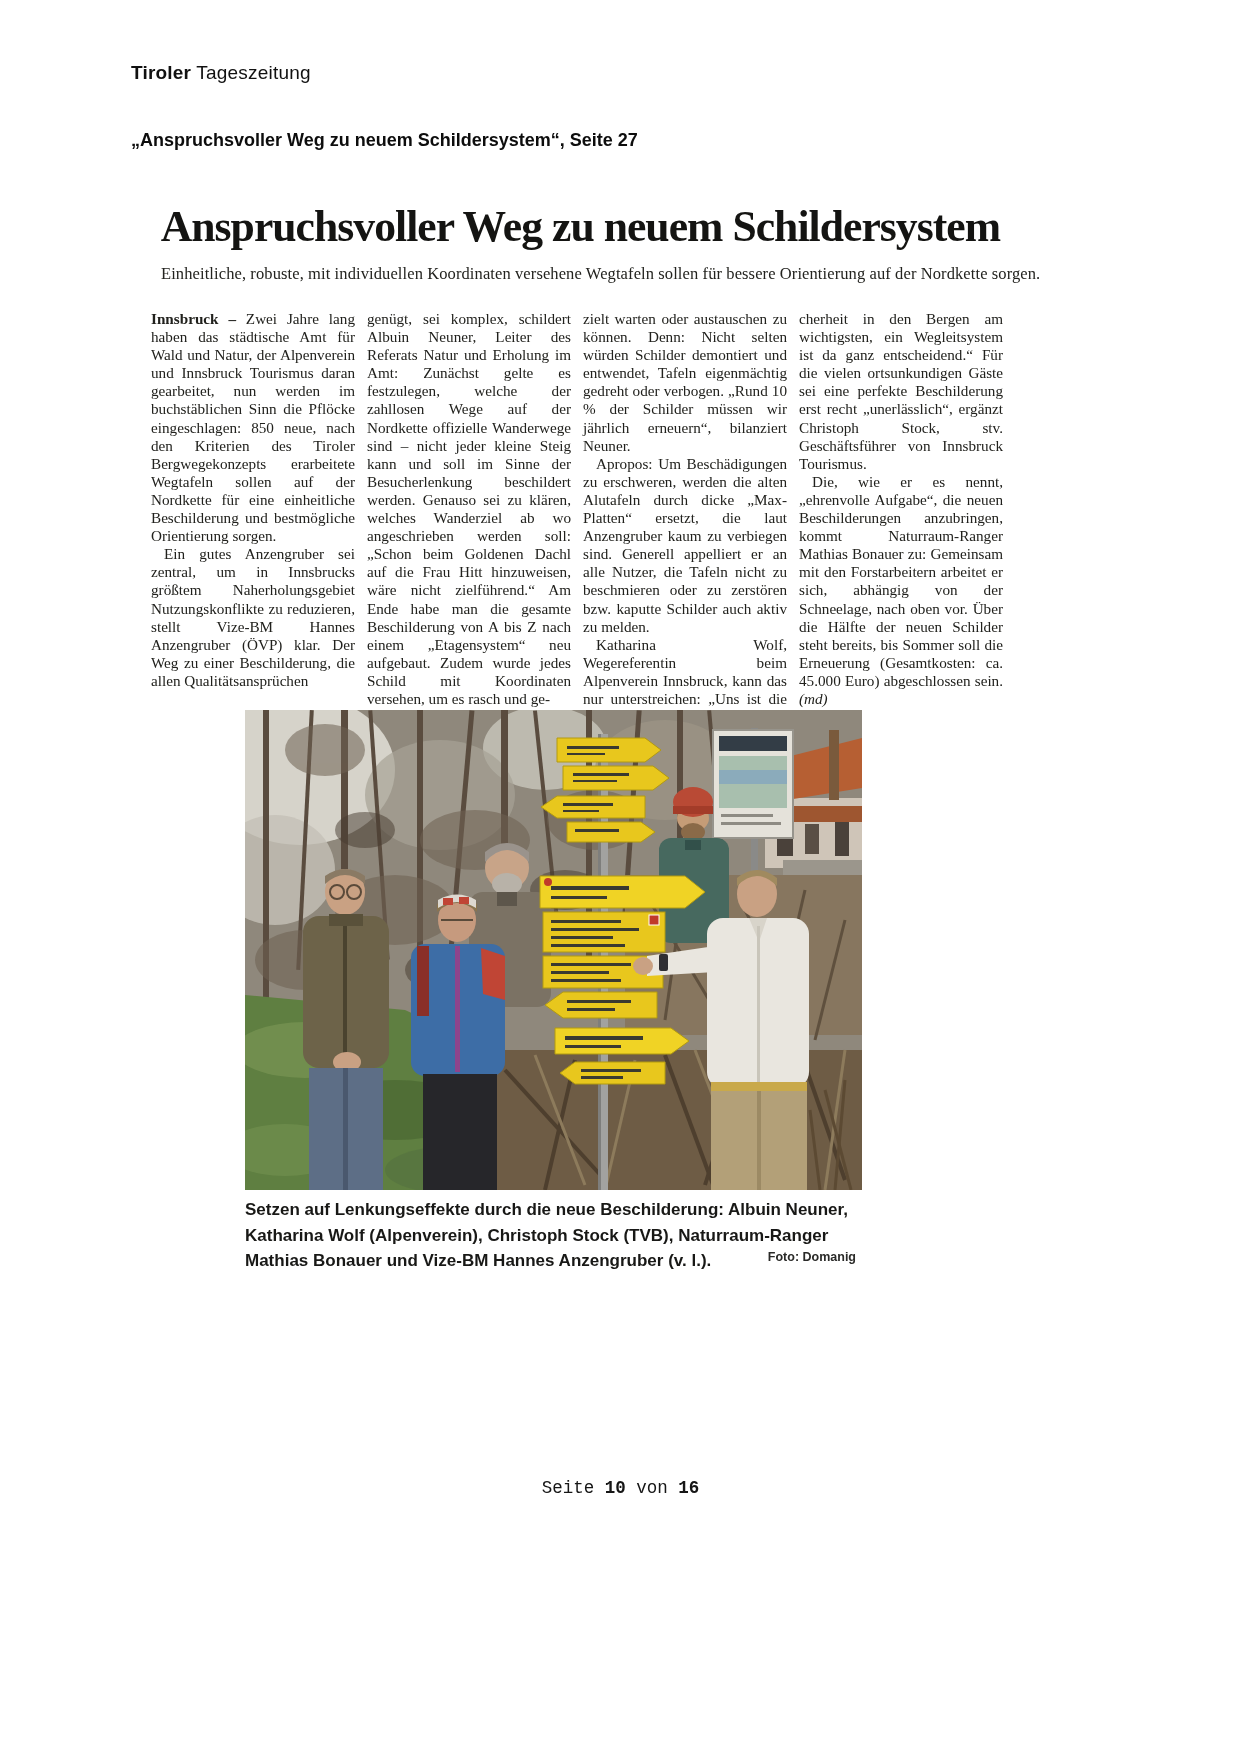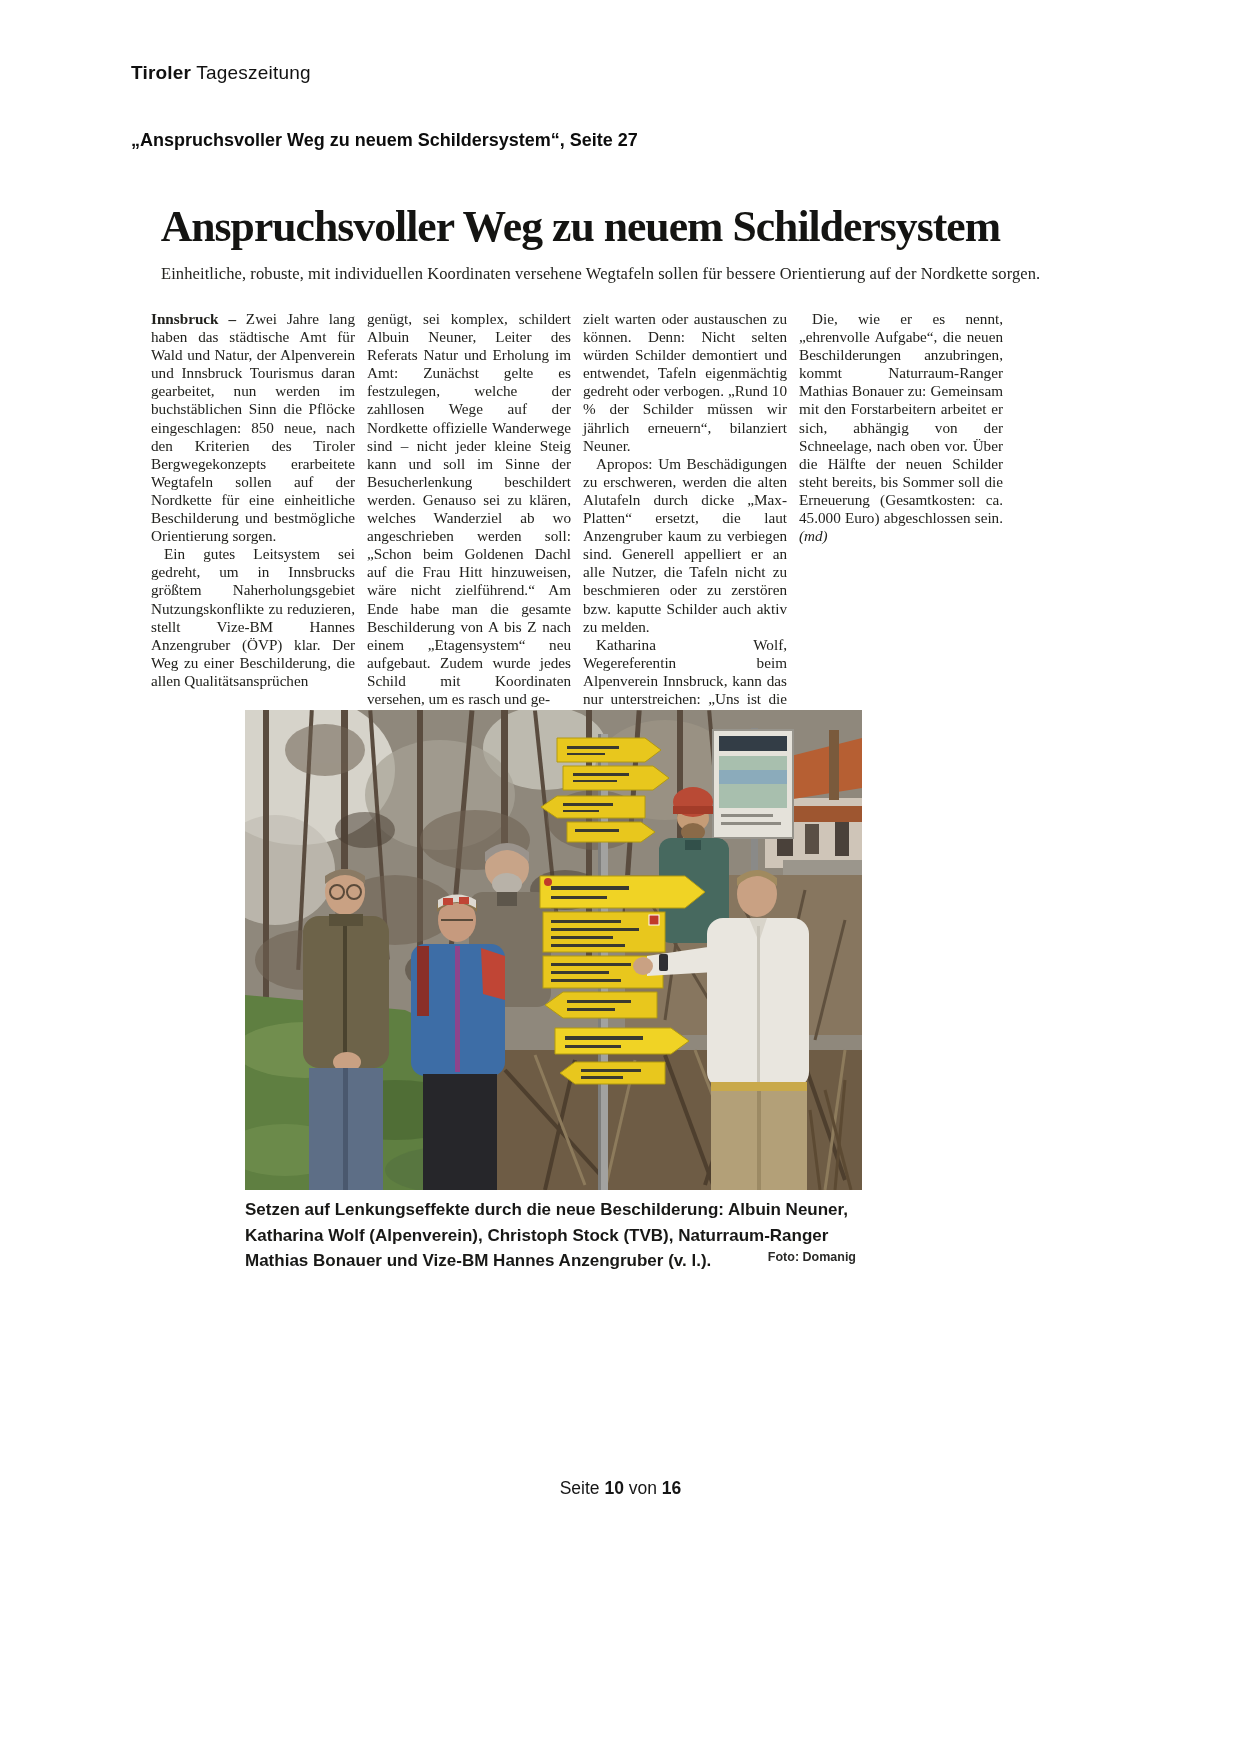--- a/index.html
+++ b/index.html
@@ -49,50 +49,51 @@
     position: absolute; left: 245px; top: 1197px; width: 617px;
     font-size: 17px; line-height: 25.5px; font-weight: 700; color: #181816;
     text-align: left;
   }
   .caption .credit {
     position: absolute; right: 6px; bottom: 3px;
     font-size: 12.5px; font-weight: 700; color: #2a2a28;
   }
   .page-footer {
     position: absolute; left: 0; top: 1478px; width: 100%;
-    text-align: center; font-size: 17.5px; color: #161616;
+    text-align: center; font-size: 17.5px; color: #161616; font-family: Liberation Mono, monospace;
   }
   .page-footer b { font-weight: 700; }
 </style>
 </head>
 <body>
 
 <div class="masthead">
   <span class="brand-strong">Tiroler</span><span> Tageszeitung</span>
 </div>
 
 <div class="toc-line">„Anspruchsvoller Weg zu neuem Schildersystem“, Seite 27</div>
 
 <div class="article">
   <div class="headline">Anspruchsvoller Weg zu neuem Schildersystem</div>
   <div class="subhead">Einheitliche, robuste, mit individuellen Koordinaten versehene Wegtafeln sollen für bessere Orientierung auf der Nordkette sorgen.</div>
   <div class="columns">
       <div class="col">
         <p><b>Innsbruck – </b>Zwei Jahre lang haben das städtische Amt für Wald und Natur, der Alpenverein und Innsbruck Tourismus daran gearbeitet, nun werden im buchstäblichen Sinn die Pflöcke eingeschlagen: 850 neue, nach den Kriterien des Tiroler Bergwegekonzepts erarbeitete Wegtafeln sollen auf der Nordkette für eine einheitliche Beschilderung und bestmögliche Orientierung sorgen.</p>
-        <p class="indent">Ein gutes Leitsystem sei gedreht, um in Innsbrucks größtem Naherholungsgebiet Nutzungskonflikte zu reduzieren, stellt Vize-BM Hannes Anzengruber (ÖVP) klar. Der Weg zu einer Beschilderung, die allen Qualitätsansprüchen</p>
+        <p class="indent">Ein gutes Anzengruber sei zentral, um in Innsbrucks größtem Naherholungsgebiet Nutzungskonflikte zu reduzieren, stellt Vize-BM Hannes Anzengruber (ÖVP) klar. Der Weg zu einer Beschilderung, die allen Qualitätsansprüchen</p>
       </div>
       <div class="col">
         <p>genügt, sei komplex, schildert Albuin Neuner, Leiter des Referats Natur und Erholung im Amt: Zunächst gelte es festzulegen, welche der zahllosen Wege auf der Nordkette offizielle Wanderwege sind – nicht jeder kleine Steig kann und soll im Sinne der Besucherlenkung beschildert werden. Genauso sei zu klären, welches Wanderziel ab wo angeschrieben werden soll: „Schon beim Goldenen Dachl auf die Frau Hitt hinzuweisen, wäre nicht zielführend.“ Am Ende habe man die gesamte Beschilderung von A bis Z nach einem „Etagensystem“ neu aufgebaut. Zudem wurde jedes Schild mit Koordinaten versehen, um es rasch und ge-</p>
       </div>
       <div class="col">
         <p>zielt warten oder austauschen zu können. Denn: Nicht selten würden Schilder demontiert und entwendet, Tafeln eigenmächtig gedreht oder verbogen. „Rund 10 % der Schilder müssen wir jährlich erneuern“, bilanziert Neuner.</p>
         <p class="indent">Apropos: Um Beschädigungen zu erschweren, werden die alten Alutafeln durch dicke „Max-Platten“ ersetzt, die laut Anzengruber kaum zu verbiegen sind. Generell appelliert er an alle Nutzer, die Tafeln nicht zu beschmieren oder zu zerstören bzw. kaputte Schilder auch aktiv zu melden.</p>
         <p class="indent">Katharina Wolf, Wegereferentin beim Alpenverein Innsbruck, kann das nur unterstreichen: „Uns ist die Si-</p>
       </div>
       <div class="col">
+        <p>cherheit in den Bergen am wichtigsten, ein Wegleitsystem ist da ganz entscheidend.“ Für die vielen ortsunkundigen Gäste sei eine perfekte Beschilderung erst recht „unerlässlich“, ergänzt Christoph Stock, stv. Geschäftsführer von Innsbruck Tourismus.</p>
         <p class="indent">Die, wie er es nennt, „ehrenvolle Aufgabe“, die neuen Beschilderungen anzubringen, kommt Naturraum-Ranger Mathias Bonauer zu: Gemeinsam mit den Forstarbeitern arbeitet er sich, abhängig von der Schneelage, nach oben vor. Über die Hälfte der neuen Schilder steht bereits, bis Sommer soll die Erneuerung (Gesamtkosten: ca. 45.000 Euro) abgeschlossen sein.<i> (md)</i></p>
       </div>
     </div>
 </div>
 
 <div class="photo-wrap">
   <svg viewBox="0 0 617 480" preserveAspectRatio="none">
 
     <g>
       <rect x="0" y="0" width="617" height="480" fill="#8f887c"></rect>

